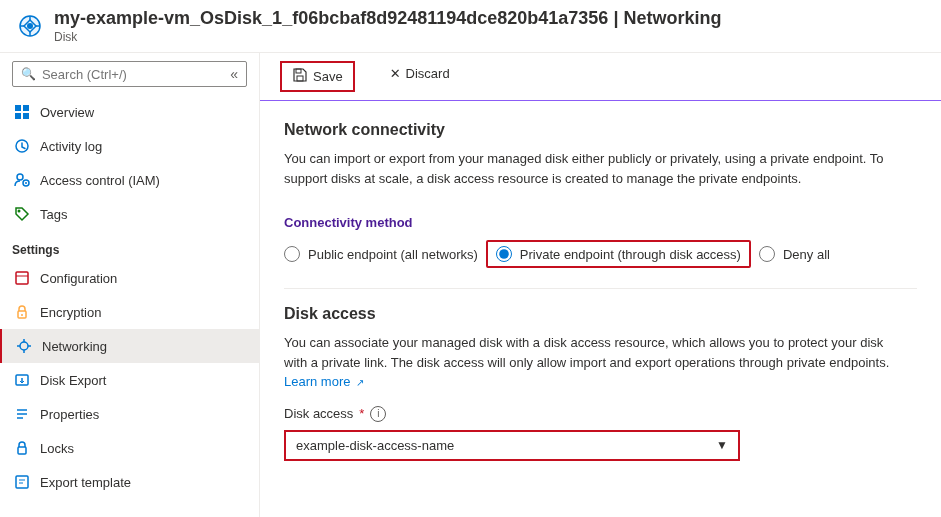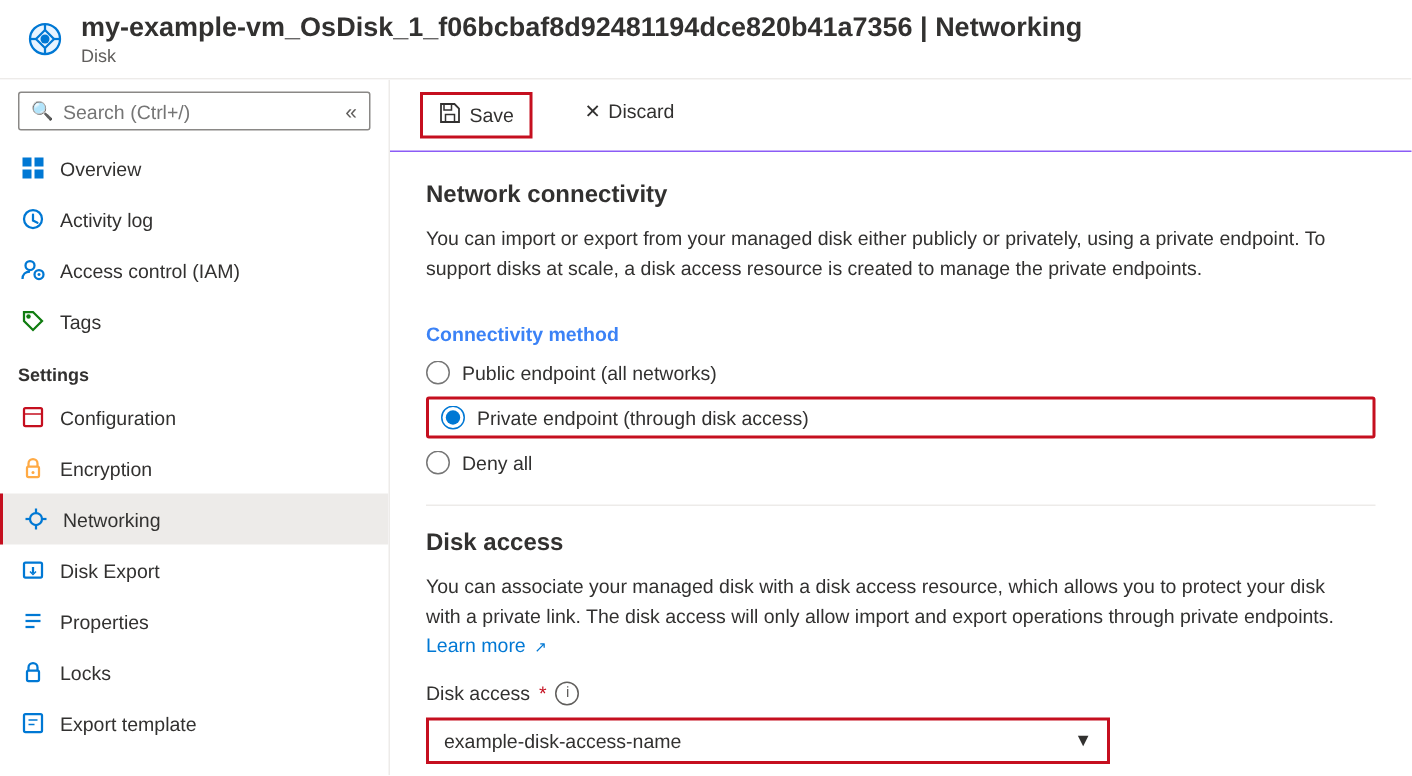--- a/index.html
+++ b/index.html
@@ -34,23 +34,23 @@
     .toolbar { display: flex; align-items: flex-start; padding: 8px 20px; border-bottom: 1px solid #8b5cf6; gap: 24px; }
     .btn-save { display: flex; align-items: center; gap: 5px; padding: 4px 10px; border: 2px solid #c50f1f; background: #fff; cursor: pointer; font-size: 13px; color: #323130; font-family: inherit; }
     .btn-discard { display: flex; align-items: center; gap: 5px; padding: 4px 10px; border: 1px solid transparent; background: #fff; cursor: pointer; font-size: 13px; color: #323130; font-family: inherit; }
 
     
     .content-body { padding: 20px 24px; }
 
     .section-title { font-size: 16px; font-weight: 600; margin-bottom: 10px; color: #323130; }
     .section-desc { font-size: 13px; color: #323130; margin-bottom: 27px; line-height: 1.5; max-width: 620px; }
 
-    .field-label { font-size: 13px; font-weight: 600; margin-bottom: 10px; color: #3b82f6; }
-
-    .radio-group { display: flex; flex-direction: column; gap: 8px; margin-bottom: 20px; }
+    .field-label { font-size: 13px; font-weight: 600; margin-bottom: 10px; color: #4c1d95; }
+
+    .radio-group { display: flex; flex-direction: row; gap: 8px; margin-bottom: 20px; }
     .radio-option { display: flex; align-items: center; gap: 8px; font-size: 13px; }
     .radio-option input[type=radio] { accent-color: #0078d4; width: 16px; height: 16px; }
     .radio-option.selected-option { border: 2px solid #c50f1f; padding: 4px 8px; border-radius: 2px; display: inline-flex; align-items: center; gap: 8px; }
 
     .divider { border: none; border-top: 1px solid #edebe9; margin: 16px 0; }
 
     .disk-access-section { margin-top: 4px; }
     .disk-access-desc { font-size: 13px; color: #323130; margin-bottom: 14px; line-height: 1.5; max-width: 620px; }
     .disk-access-desc a { color: #0078d4; text-decoration: none; }
 

